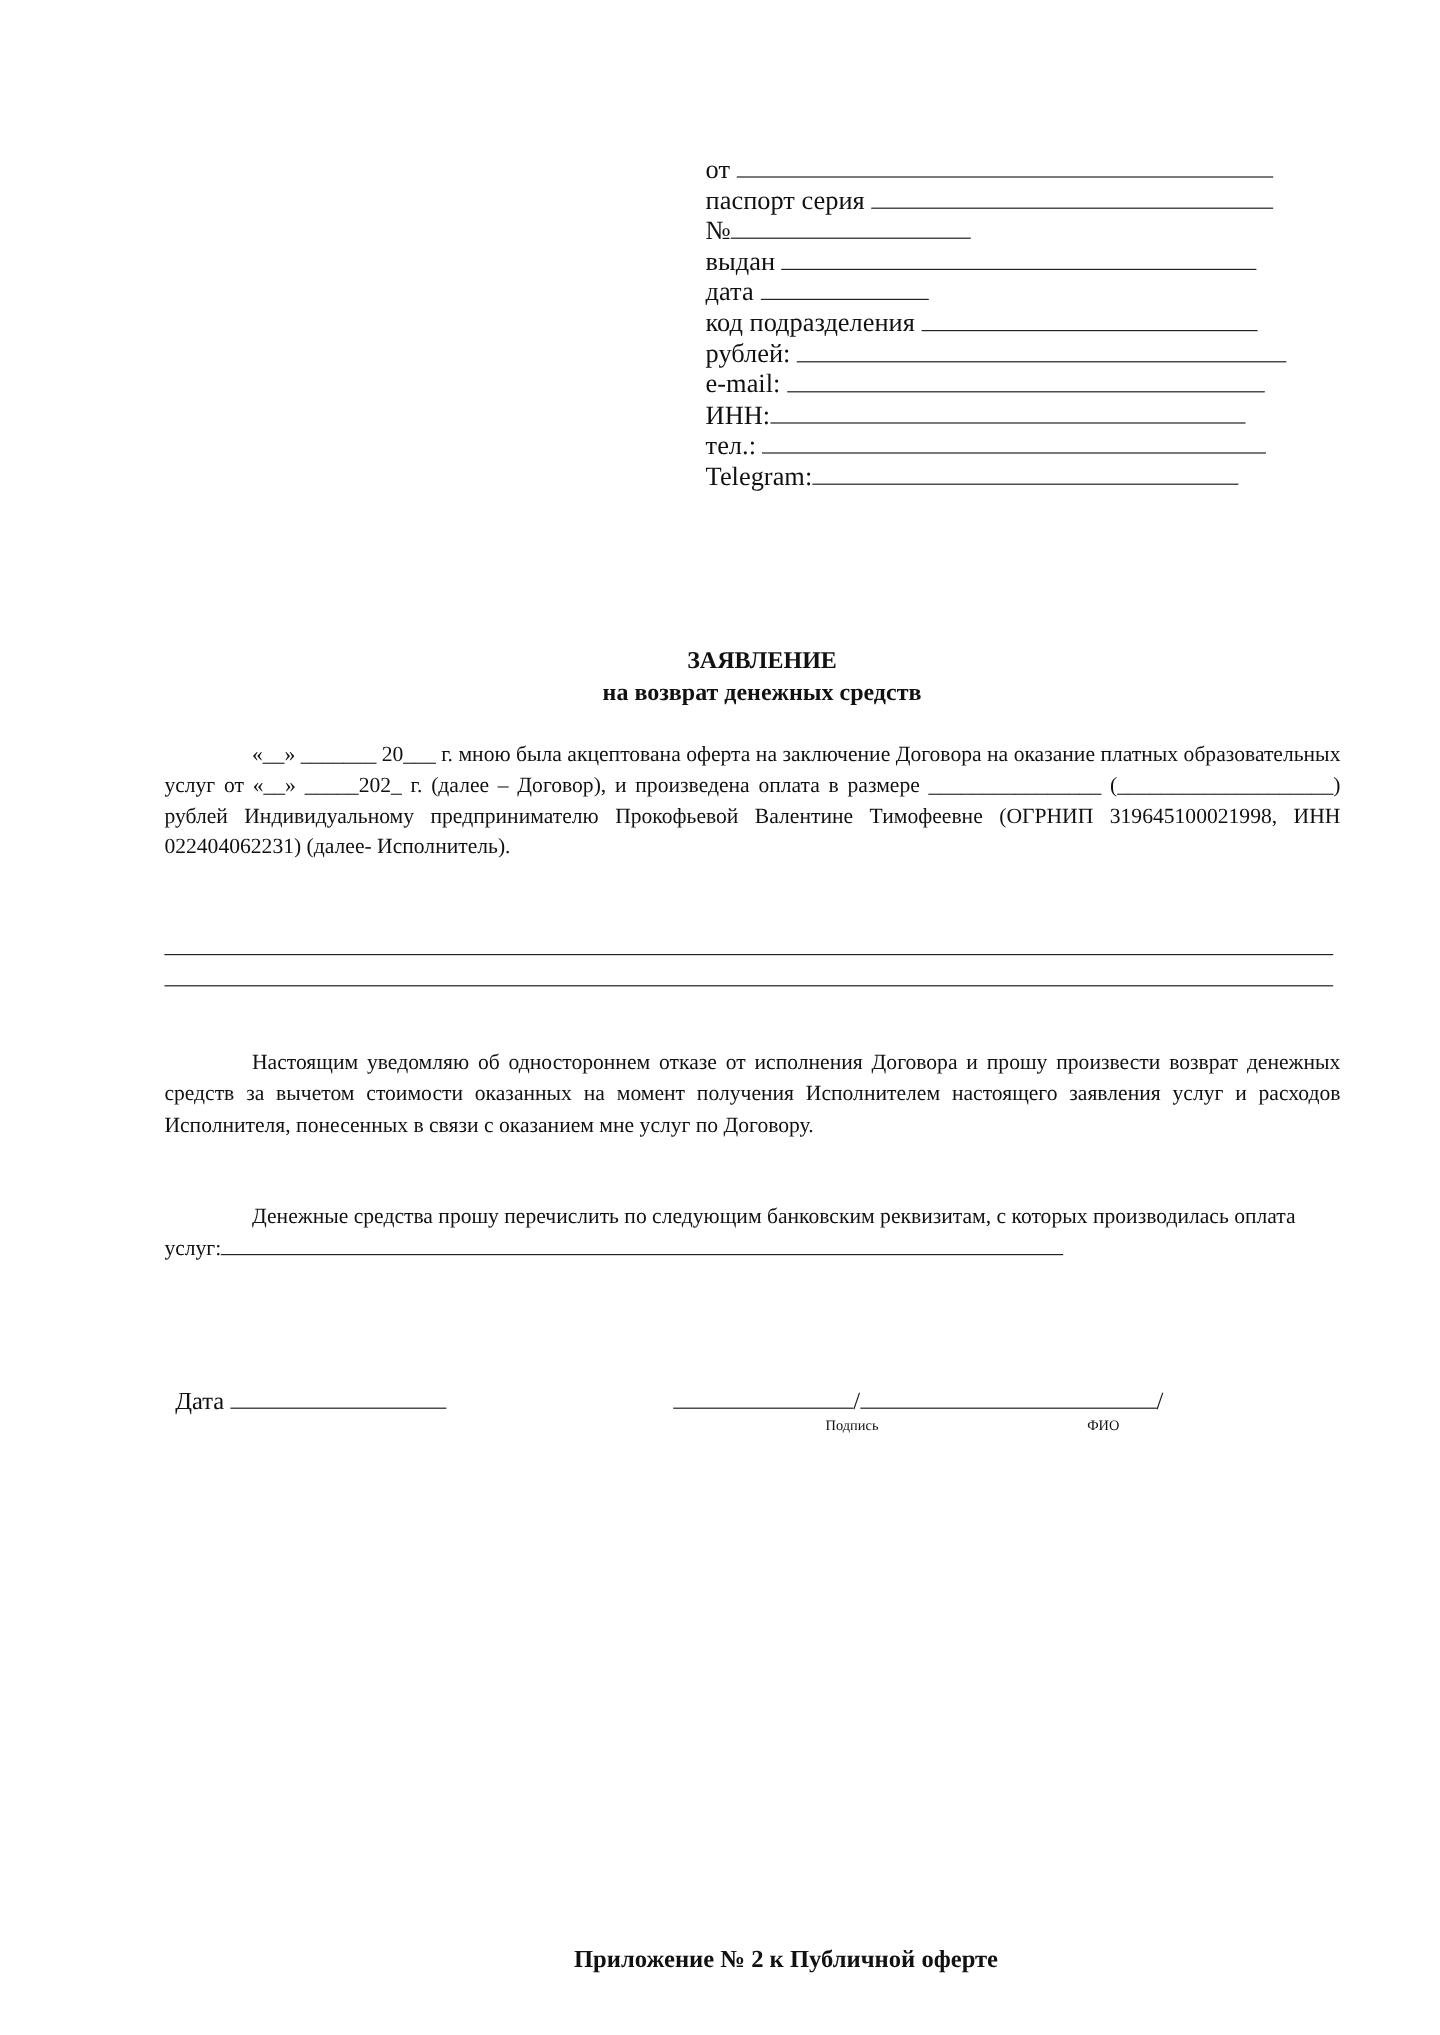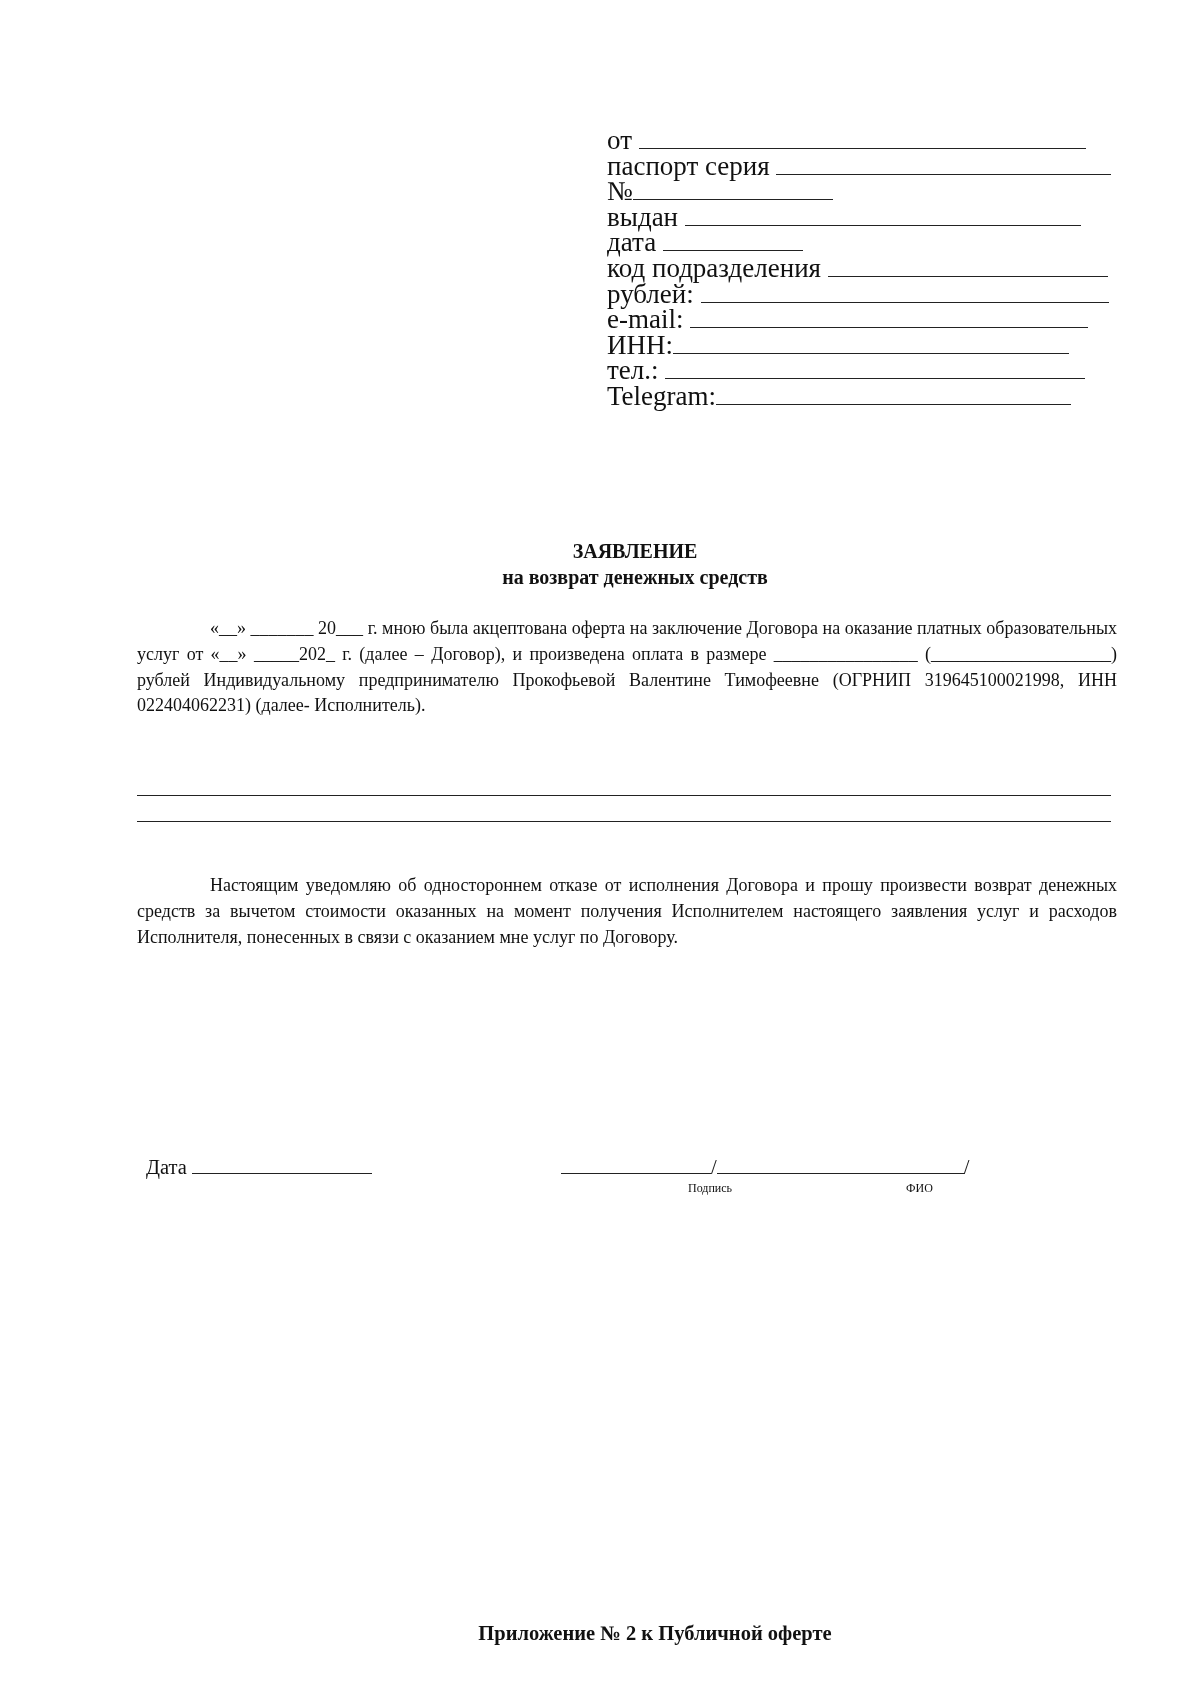--- a/index.html
+++ b/index.html
@@ -1,19 +1,19 @@
 <!DOCTYPE html>
 <html><head>
 <meta charset="utf-8">
 <style>
   html, body { margin:0; padding:0; background:#ffffff; }
   body { width:1200px; height:1696px; position:relative; overflow:hidden;
          font-family:"Liberation Serif","DejaVu Serif",serif; color:#111; }
   .page { position:absolute; left:0; top:0; width:1200px; height:1696px; }
-  .hdr { position:absolute; left:607px; top:128px; width:520px; font-size:27px; line-height:25.6px; }
+  .hdr { position:absolute; left:588px; top:128px; width:520px; font-size:22px; line-height:25.6px; }
   .hdr .row { display:flex; align-items:baseline; white-space:nowrap; height:25.6px; }
   .hdr .lbl { }
   .blank { display:inline-block; border-bottom:1.4px solid #222; height:18px; vertical-align:baseline; }
   .title { position:absolute; left:0; width:1270px; top:538px; text-align:center; font-weight:bold; font-size:20px; line-height:26px; }
   .body { position:absolute; left:137px; width:980px; font-size:18px; line-height:25.8px; }
   .para { text-align:justify; text-align-last:left; }
   .indent { text-indent:73px; }
   .full { display:block; border-bottom:1.4px solid #222; height:25.8px; box-sizing:border-box; }
   .sig { position:absolute; font-size:20.5px; white-space:nowrap; }
   .small { position:absolute; font-size:12px; }
@@ -81,20 +81,23 @@
     <span>рублей Индивидуальному предпринимателю Прокофьевой Валентине Тимофеевне (ОГРНИП 319645100021998, ИНН 022404062231) (далее- Исполнитель).</span>
   </div>
 
   <div class="body" style="top:770px;">
     <span class="full" style="margin-right:6px;"></span>
     <span class="full" style="margin-right:6px;"></span>
   </div>
 
   <div class="body para indent" style="top:873px;">Настоящим уведомляю об одностороннем отказе от исполнения Договора и прошу произвести возврат денежных средств за вычетом стоимости оказанных на момент получения Исполнителем настоящего заявления услуг и расходов Исполнителя, понесенных в связи с оказанием мне услуг по Договору.</div>
 
+  <div class="body indent" style="top:1001px;">
+    <span>Денежные средства прошу перечислить по следующим банковским реквизитам, с которых производилась оплата услуг:</span><span class="blank" style="width:702px;"></span>
+  </div>
 
   <div class="sig" style="left:146px; top:1155px;">
     <span>Дата</span>&nbsp;<span class="blank" style="width:180px;"></span>
   </div>
   <div class="sig" style="left:561px; top:1155px;">
     <span class="blank" style="width:150px;"></span><span>/</span><span class="blank" style="width:247px;"></span><span>/</span>
   </div>
   <div class="small" style="left:688px; top:1181px;">Подпись</div>
   <div class="small" style="left:906px; top:1181px;">ФИО</div>
 

